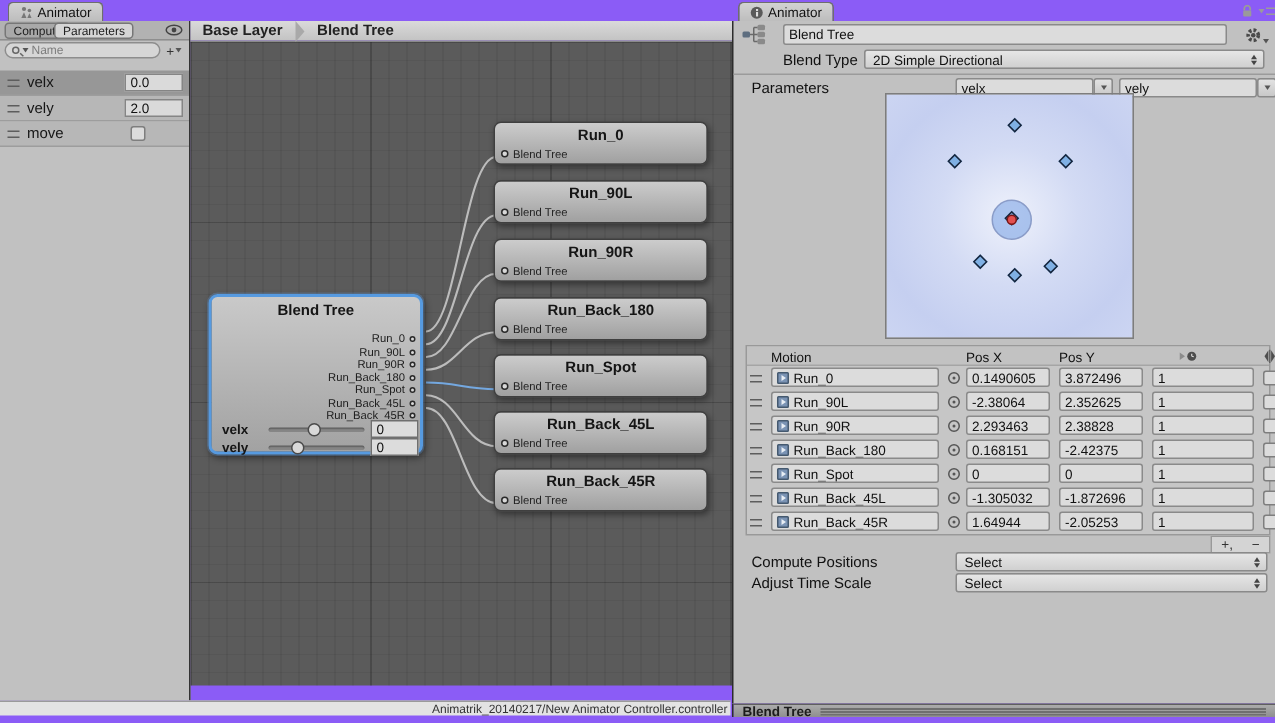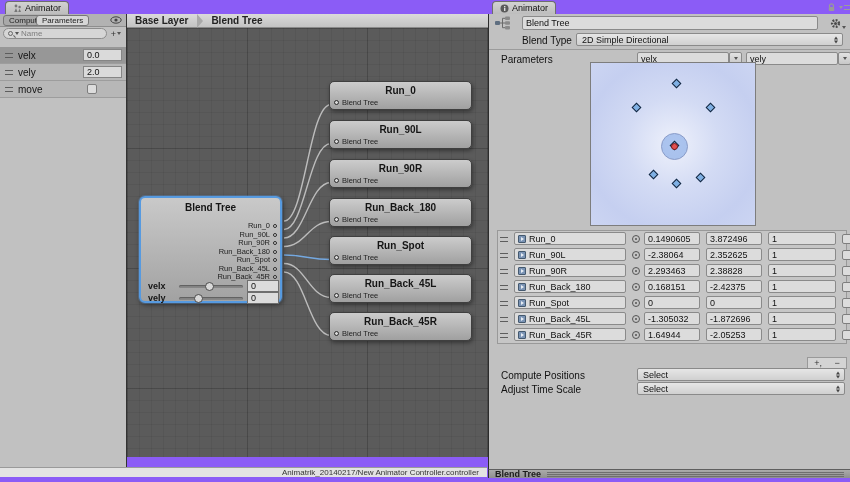--- a/index.html
+++ b/index.html
@@ -67,21 +67,21 @@
   .outrow { height:8.5px; display:flex; align-items:center; justify-content:flex-end; gap:3px; }
   .outrow .outlabel { font-size:7.5px; color:#1d1d1d; line-height:8.5px; }
   .outrow .port { width:4px; height:4px; }
   .sliderrow { position:absolute; left:0; width:100%; height:12px; }
   .sliderrow .slabel { position:absolute; left:7px; top:1px; font-size:9px; font-weight:bold; color:#151515; }
   .track { position:absolute; left:38px; top:5px; width:64px; height:3px; background:#878787; border-radius:2px; box-shadow:inset 0 1px 1px rgba(0,0,0,.3); }
   .thumb { position:absolute; top:-3.5px; width:9px; height:9px; border-radius:50%; background:#d9d9d9; border:1px solid #4a4a4a; }
   .sval { position:absolute; left:106px; top:0; width:32px; height:12px; background:#dcdcdc; border:1px solid #6f6f6f;
           font-size:9px; color:#111; padding-left:3px; display:flex; align-items:center; }
   #status-bar { position:absolute; left:0; top:467px; width:487px; height:10px; background:#e3e3e3; border-top:1px solid #9a9a9a;
-                display:flex; align-items:center; justify-content:flex-end; padding-right:8px; }
+                display:flex; align-items:center; justify-content:flex-end; padding-right:2px; }
   #status-bar span { font-size:8px; color:#333; }
 
   
   #inspector { position:absolute; left:488px; top:14px; width:362px; height:455px; background:#c1c1c1; border-left:1px solid #2c2c2c; }
   .ilabel { font-size:10px; color:#111; }
   .field { background:#dcdcdc; border:1px solid #8a8a8a; border-radius:2px; font-size:9px; color:#111;
            display:flex; align-items:center; padding:0 3px; }
   .popup { background:linear-gradient(#e6e6e6,#d0d0d0); border:1px solid #8a8a8a; border-radius:2px; font-size:9px; color:#111;
            display:flex; align-items:center; padding:0 5px; position:relative; }
   .popup-arrows { position:absolute; right:4px; top:50%; transform:translateY(-50%); display:flex; flex-direction:column; gap:1px; }
@@ -394,20 +394,39 @@
         <div class="diamond" title="Run_90L" style="left: 41.8859px; top: 41.3285px;"></div>
         <div class="diamond" title="Run_90R" style="left: 115.737px; top: 40.7652px;"></div>
         <div class="diamond" title="Run_Back_180" style="left: 82.1568px; top: 116.795px;"></div>
         <div class="diamond" title="Run_Spot" style="left: 79.5px; top: 78.5px;"></div>
         <div class="diamond" title="Run_Back_45L" style="left: 58.8805px; top: 108.089px;"></div>
         <div class="diamond" title="Run_Back_45R" style="left: 105.561px; top: 110.93px;"></div>
         <div id="cur-dot" style="left: 79.5px; top: 80.08px;"></div>
       </div>
 
     <div id="motion-table">
+      <div id="mt-head">
+        <span class="h" style="left:16px;">Motion</span>
+        <span class="h" style="left:146px;">Pos X</span>
+        <span class="h" style="left:208px;">Pos Y</span>
+        <span class="h" style="left:288px; top:3px;">
+          <svg class="icn" width="13" height="7" viewBox="0 0 13 7">
+              <path d="M4 3.5 L0.5 1 V6 Z" fill="#8c8c8c"></path>
+              <circle cx="8.5" cy="3.5" r="3" fill="#4e4e4e"></circle>
+              <path d="M8.5 3.5 L8.5 1.8 M8.5 3.5 L9.8 3.8" stroke="#ddd" stroke-width="0.8"></path>
+            </svg>
+        </span>
+        <span class="h" style="left:344px; top:2px;">
+          <svg class="icn" width="9" height="9" viewBox="0 0 9 9">
+              <path d="M3.6 0.5 L1 4.5 L3.6 8.5 Z" fill="#4e4e4e"></path>
+              <path d="M5.4 0.5 L8 4.5 L5.4 8.5 Z" fill="#4e4e4e"></path>
+              <rect x="4.2" y="0" width="0.7" height="9" fill="#4e4e4e"></rect>
+            </svg>
+        </span>
+      </div>
       <div id="mt-body">
           <div class="trow">
             <span class="handle"></span>
             <div class="mfield field">
               <span class="clipicon"></span>
               <span class="mname">Run_0</span>
             </div>
             <span class="picker"></span>
             <div class="numf posx field">0.1490605</div>
             <div class="numf posy field">3.872496</div>

